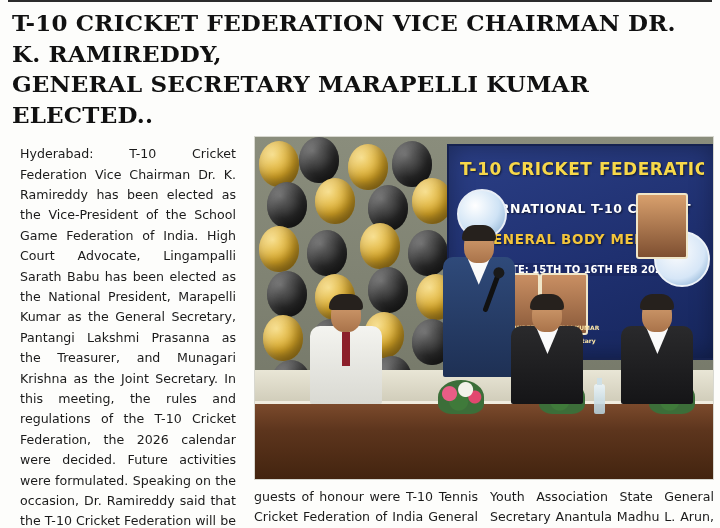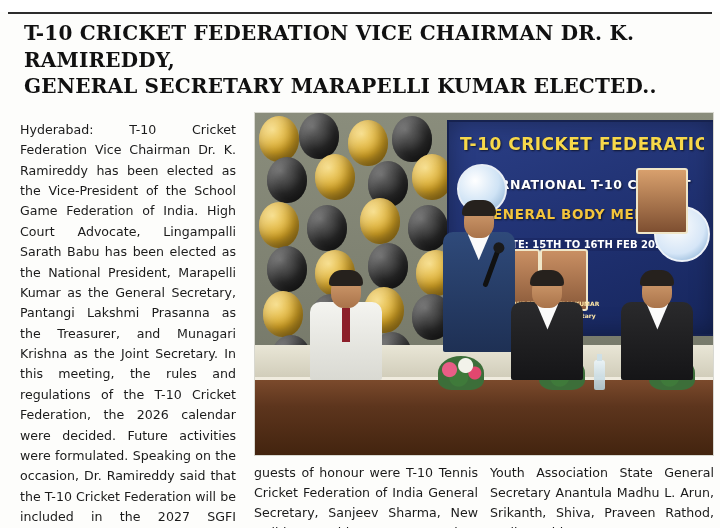--- a/index.html
+++ b/index.html
@@ -24,25 +24,25 @@
   }
   .top-rule {
     position: absolute;
     top: 0px;
     left: 8px;
     right: 8px;
     height: 2px;
     background: #2c2c2c;
   }
   .headline {
-    margin: 12px;
+    margin: 0;
     padding: 8px 2px 0 6px;
     font-family: "DejaVu Serif", serif;
     font-weight: bold;
-    font-size: 20px;
+    font-size: 23px;
     line-height: 1.33;
     letter-spacing: 0.2px;
     color: #111111;
     text-transform: uppercase;
     font-variant: small-caps;
     white-space: pre-line;
   }
   .content {
     position: relative;
     margin-top: 6px;

